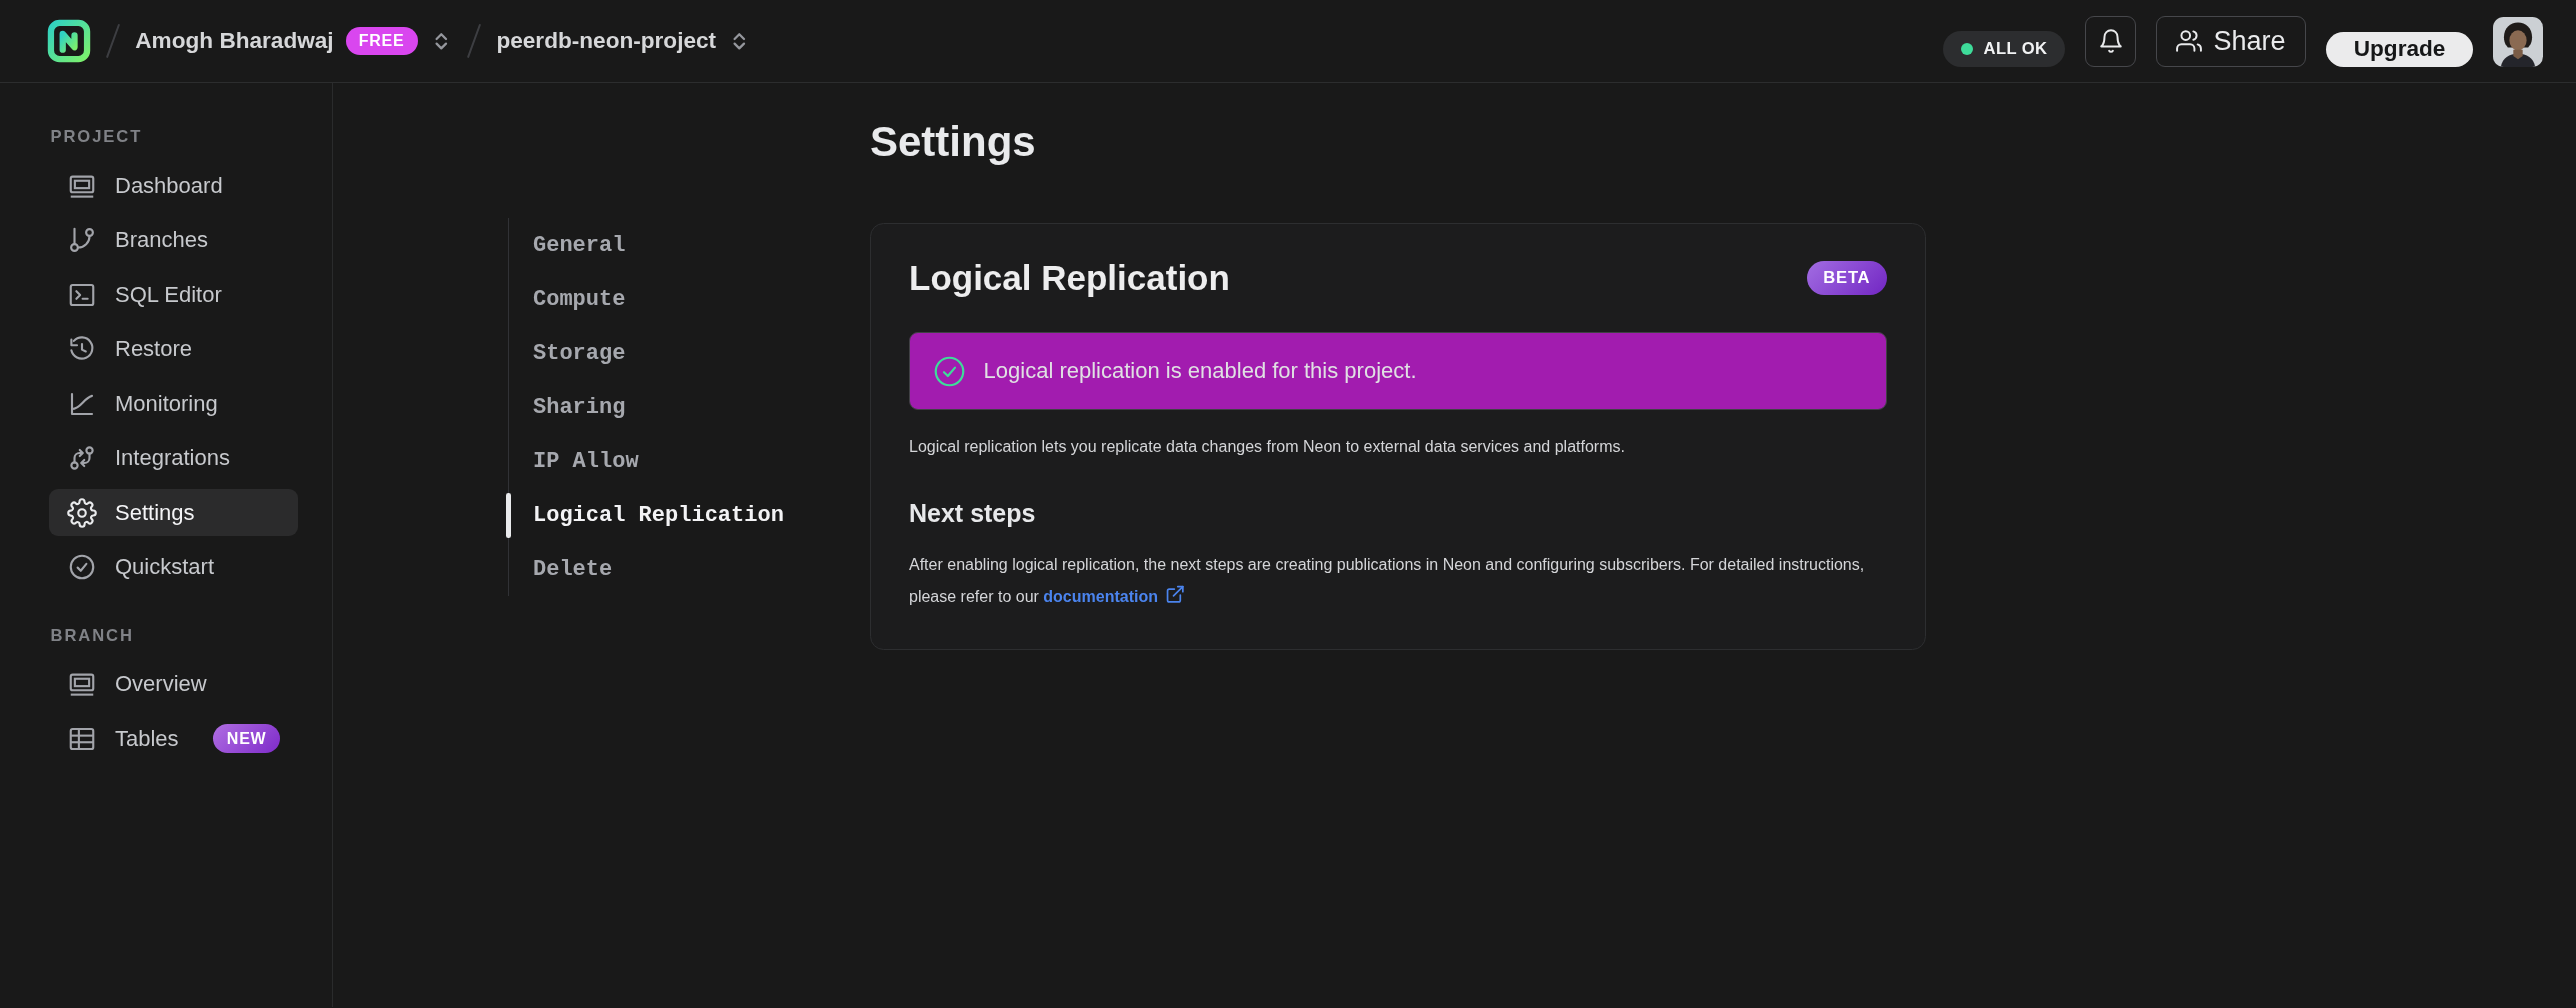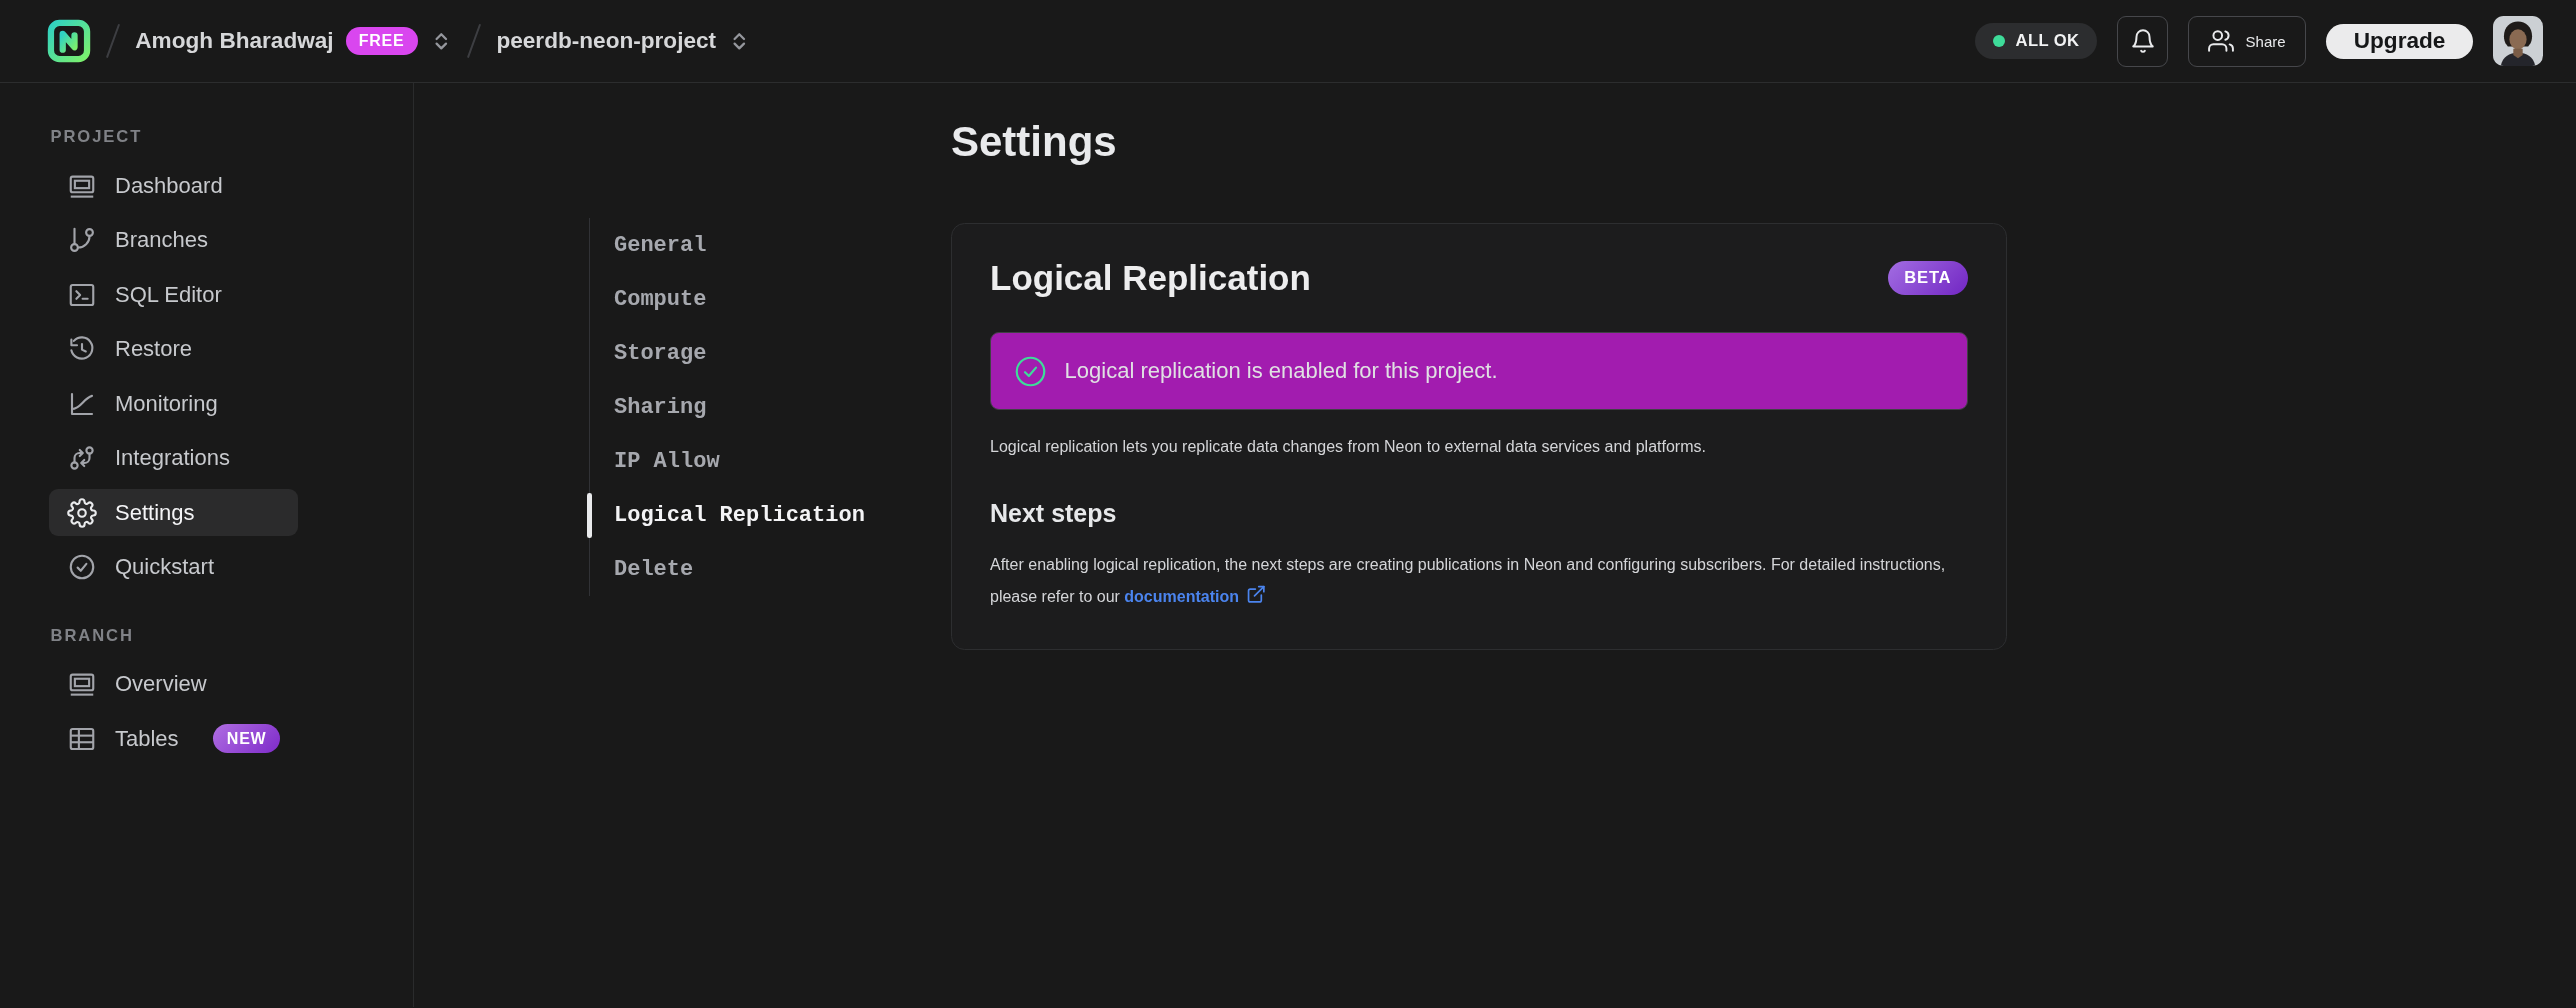--- a/index.html
+++ b/index.html
@@ -22,48 +22,48 @@
   .logo { width:44px; height:44px; }
   .slash { width:2.3px; height:36px; background:#3d3e42; transform:rotate(20deg); border-radius:1.5px; }
   .crumb { display:flex; align-items:center; gap:12px; cursor:pointer; }
   .crumb-name { font-size:22.6px; font-weight:700; color:#d6d7d9; }
   .pill-free {
     background:#d946ef; color:#ffffff; font-size:16px; font-weight:700;
     letter-spacing:0.8px; padding:5.3px 13px; border-radius:754px;
   }
   .updown { width:22.6px; height:22.6px; color:#95979d; }
 
-  .tb-right { display:flex; align-items:center; gap:19.6px; }
+  .tb-right { display:flex; align-items:flex-end; gap:19.6px; }
   .pill-status {
     display:flex; align-items:center; gap:10.6px; background:#2c2d2f;
     height:36px; padding:0 18px; border-radius:754px;
   }
   .dot { width:12px; height:12px; border-radius:50%; }
   .pill-status span { font-size:16.6px; font-weight:700; letter-spacing:0.4px; color:#f2f3f4; }
   .btn-ghost {
     display:flex; align-items:center; justify-content:center; gap:11.3px;
     height:51px; border:1.5px solid #46474b; border-radius:9px;
-    background:transparent; color:#e9eaec; font-size:15px; font-weight:500;
+    background:transparent; color:#e9eaec; font-size:27px; font-weight:500;
     cursor:pointer; font-family:inherit;
   }
   .btn-icon { width:51px; padding:0; }
   .btn-share { padding:0 19.6px; }
   .btn-upgrade {
     height:35px; padding:0 28px; border:none; border-radius:19px;
     background:#ebebec; color:#161718; font-size:22.6px; font-weight:600;
     cursor:pointer; font-family:inherit;
   }
   .avatar { width:50px; height:50px; border-radius:10.6px; overflow:hidden; }
 
   
   .app { display:flex; height:924px; }
 
   
   .sidebar {
-    width:414px; border-right:1.5px solid #2a2b2c; padding:44px 21px 0 49px;
+    width:333px; border-right:1.5px solid #2a2b2c; padding:44px 21px 0 49px;
     flex-shrink:0;
   }
   .side-label {
     font-size:16.6px; font-weight:700; letter-spacing:1.9px; color:#808287;
     margin:0 0 15px 1.5px;
   }
   .side-label.second { margin-top:35px; }
   .side-list { list-style:none; }
   .side-item {
     display:flex; align-items:center; gap:18px;

